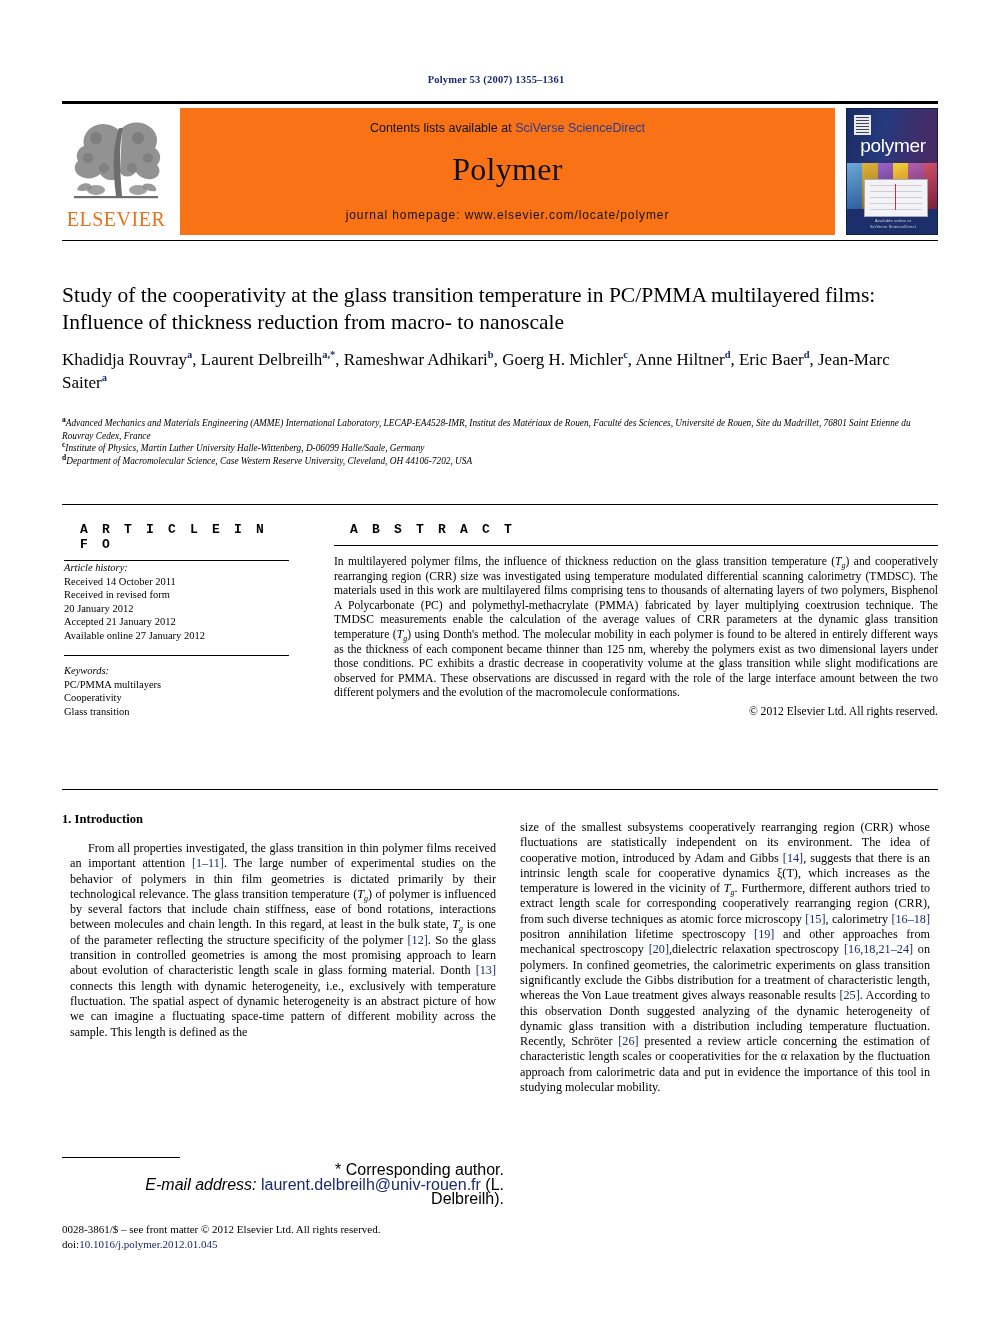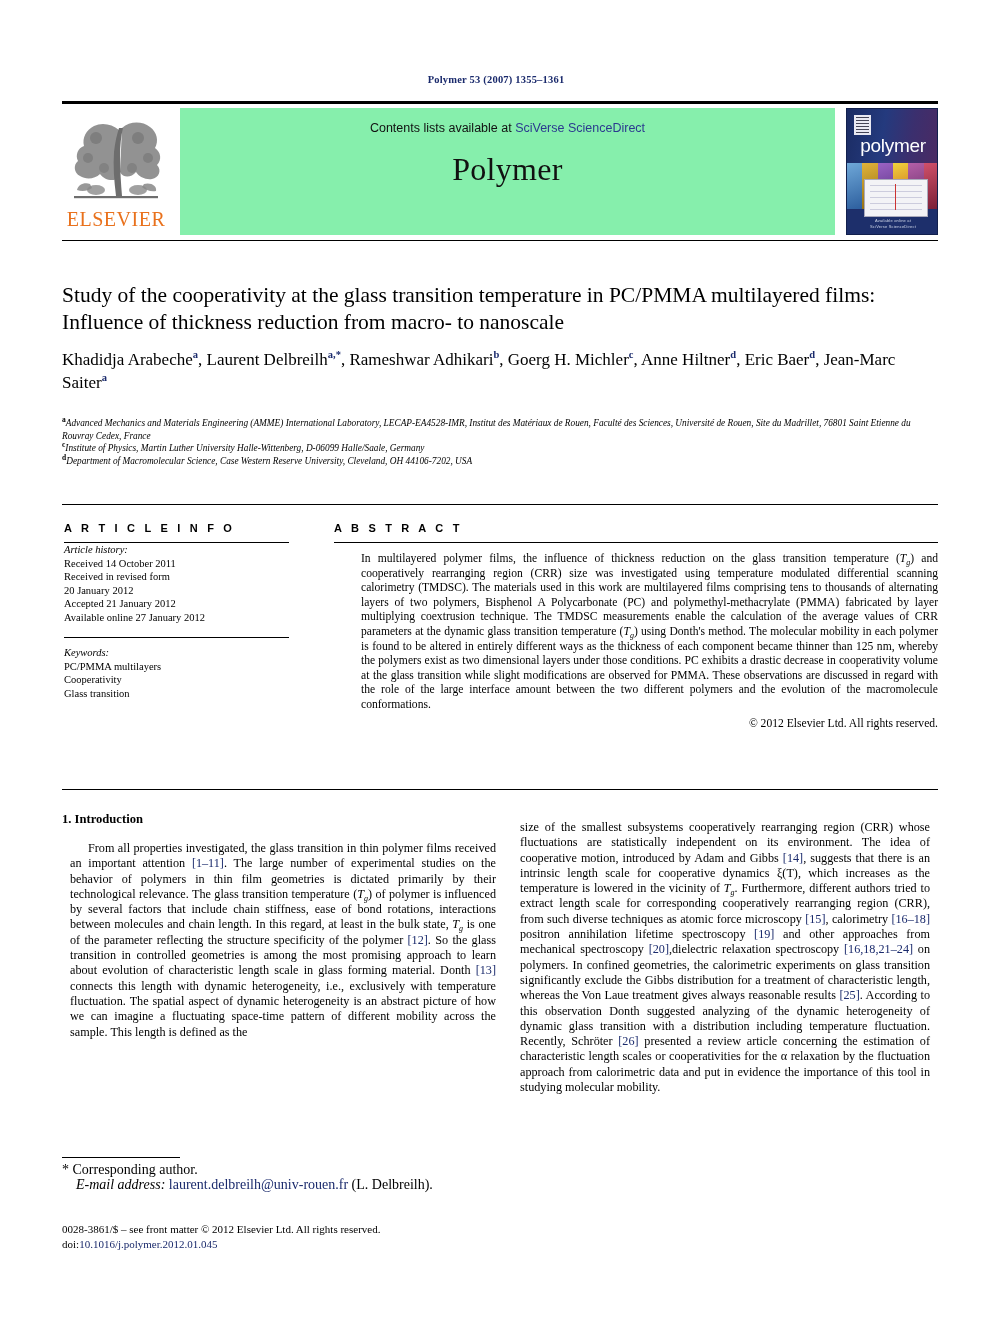--- a/index.html
+++ b/index.html
@@ -77,21 +77,21 @@
     font-size: 20px;
     letter-spacing: 0.5px;
     line-height: 24px;
   }
   .banner {
     position: absolute;
     left: 118px;
     top: 7px;
     width: 655px;
     height: 127px;
-    background: #86efac;
+    background: #f97316;
   }
   .banner-contents {
     position: absolute;
     top: 13px;
     left: 0;
     width: 655px;
     text-align: center;
     font-family: "Liberation Sans", sans-serif;
     font-size: 12.5px;
     color: #111;
@@ -268,25 +268,26 @@
     top: 522px;
     width: 225px;
   }
   .col-abs {
     position: absolute;
     left: 334px;
     top: 522px;
     width: 604px;
   }
   .sec-head {
-    font-family: Liberation Sans, sans-serif;
-    font-size: 11px;
+    font-family: Liberation Mono, monospace;
+    font-size: 13px;
     font-weight: bold;
     letter-spacing: 3.2px;
     color: #000;
+    margin-left: 16px;
   }
   .hr-sec {
     margin-top: 8px;
     width: 100%;
     height: 1px;
     background: #000;
   }
   .hist {
     margin-top: 0;
     font-family: "Liberation Serif", serif;
@@ -308,21 +309,20 @@
     line-height: 13.5px;
   }
   .kw .it { font-style: italic; }
   .abstract-body {
     margin-top: 9px;
     font-family: "Liberation Serif", serif;
     font-size: 11.6px;
     line-height: 14.6px;
     text-align: justify;
     color: #000;
-    margin-left: 27px;
   }
   .copyline {
     margin-top: 4px;
     text-align: right;
     font-family: "Liberation Serif", serif;
     font-size: 11.6px;
   }
   .rule-below-info {
     position: absolute;
     left: 62px;
@@ -369,23 +369,24 @@
     top: 1157px;
     width: 118px;
     height: 1px;
     background: #000;
   }
   .footnote {
     position: absolute;
     left: 62px;
     top: 1163px;
     width: 442px;
-    font-family: Liberation Serif, serif;
-    font-size: 14px;
+    font-family: Liberation Sans, sans-serif;
+    font-size: 16px;
     line-height: 14.5px;
+    text-align: right;
   }
   .footnote .it { font-style: italic; }
   .footnote .mail { color: #1a2a6c; }
   .imprint {
     position: absolute;
     left: 62px;
     top: 1222px;
     width: 442px;
     font-family: "Liberation Serif", serif;
     font-size: 11px;
@@ -429,20 +430,21 @@
         </svg>
       </div>
       <div class="elsevier-word">ELSEVIER</div>
     </div>
 
     <div class="banner">
       <div class="banner-contents">
         <span>Contents lists available at </span><a class="sd-link" href="#" style="text-decoration:none">SciVerse ScienceDirect</a>
       </div>
       <div class="banner-title">Polymer</div>
+      <div class="banner-home">journal homepage: www.elsevier.com/locate/polymer</div>
     </div>
 
     <div class="cover-thumb">
       <div class="cover-topband"></div>
       <div class="cover-escutcheon"></div>
       <div class="cover-word">polymer</div>
       <div class="cover-mosaic">
         <i class="m1"></i>
           <i class="m2"></i>
           <i class="m3"></i>
@@ -453,21 +455,21 @@
       <div class="cover-inset"></div>
       <div class="cover-foot">Available online at<br>SciVerse ScienceDirect</div>
     </div>
   </div>
 
   <div class="rule-thin-under-masthead"></div>
 
   <div class="title">Study of the cooperativity at the glass transition temperature in PC/PMMA multilayered films: Influence of thickness reduction from macro- to nanoscale</div>
 
   <div class="authors">
-    <span>Khadidja Arabeche</span><sup>a</sup>,
+    <span>Khadidja Rouvray</span><sup>a</sup>,
     <span>Laurent Delbreilh</span><sup>a,*</sup>,
     <span>Rameshwar Adhikari</span><sup>b</sup>,
     <span>Goerg H. Michler</span><sup>c</sup>,
     <span>Anne Hiltner</span><sup>d</sup>,
     <span>Eric Baer</span><sup>d</sup>,
     <span>Jean-Marc Saiter</span><sup>a</sup>
   </div>
 
   <div class="affils">
     <div><span class="lbl">a</span><span>Advanced Mechanics and Materials Engineering (AMME) International Laboratory, LECAP-EA4528-IMR, Institut des Matériaux de Rouen, Faculté des Sciences, Université de Rouen, Site du Madrillet, 76801 Saint Etienne du Rouvray Cedex, France</span></div>

